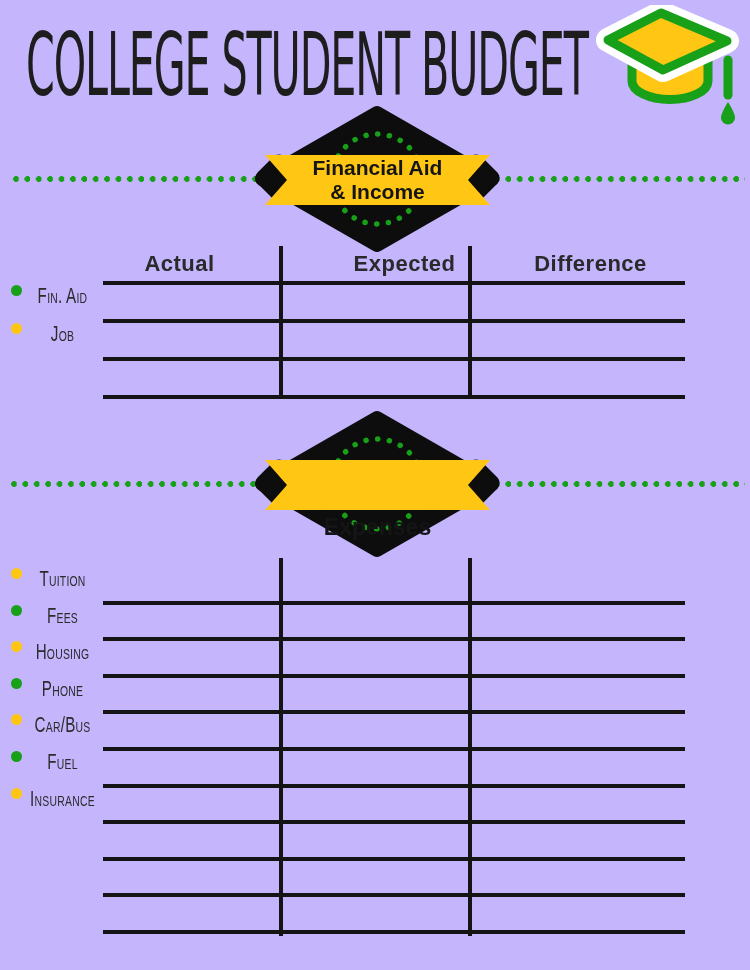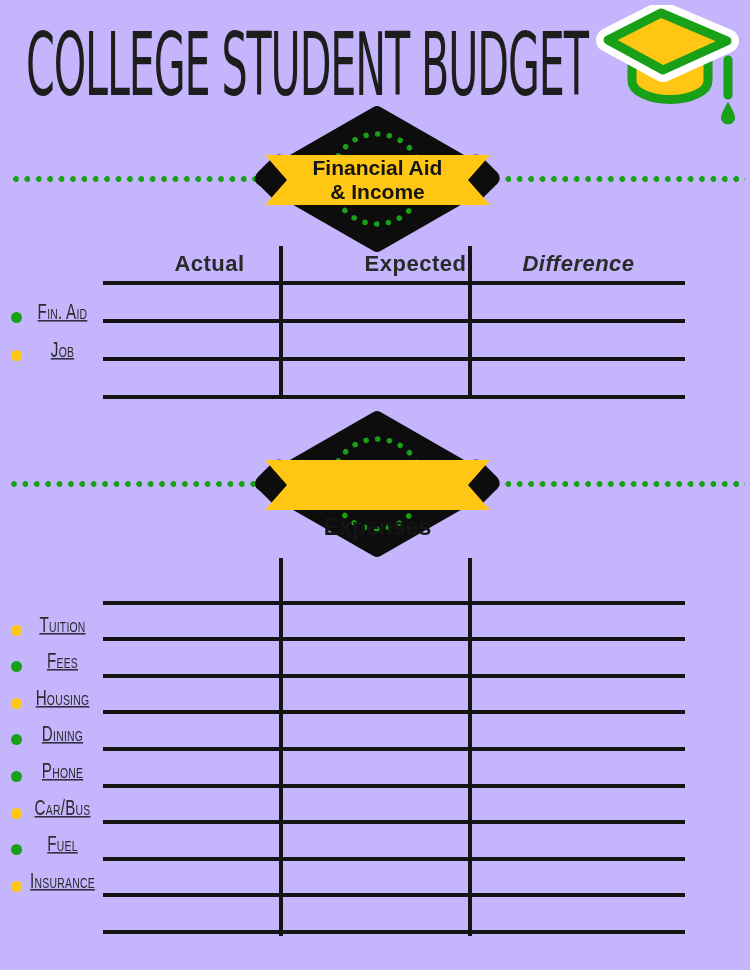--- a/index.html
+++ b/index.html
@@ -37,29 +37,29 @@
   .grid.expenses .grid-row{height:32.6px;}
 
   .vline{position:absolute;width:4px;background:#141414;}
   .vl-i1{left:279px;top:246px;height:153px;}
   .vl-i2{left:468px;top:246px;height:153px;}
   .vl-e1{left:279px;top:558px;height:378px;}
   .vl-e2{left:468px;top:558px;height:378px;}
 
   .col-head{position:absolute;top:250px;height:28px;display:flex;align-items:center;
             justify-content:center;font-size:22px;font-weight:bold;letter-spacing:0.5px;color:#2a2a2a;}
-  .ch-1{left:121px;width:177px;}
-  .ch-2{left:278px;width:219px;padding-left:28px;}
-  .ch-3{left:472px;width:213px;font-style:italic;}
+  .ch-1{left:91px;width:177px;}
+  .ch-2{left:267px;width:219px;padding-left:28px;}
+  .ch-3{left:484px;width:213px;}
 
   
   .labels{position:absolute;left:4px;width:99px;}
   .labels.income{top:285px;}
-  .labels.expenses{top:568px;margin-top:31px;}
-  .label-item{display:flex;align-items:flex-end;text-decoration:underline;}
+  .labels.expenses{top:568px;}
+  .label-item{display:flex;align-items:flex-start;}
   .labels.income .label-item{height:38px;}
   .labels.expenses .label-item{height:36.6px;}
   .bullet{width:11px;height:11px;border-radius:50%;flex:0 0 11px;margin-left:7px;}
   .bullet[data-color="green"]{background:#18A018;}
   .bullet[data-color="yellow"]{background:#FFC613;}
   .label-text{flex:1;text-align:center;font-variant:small-caps;font-size:19px;
               color:#2b2b2b;letter-spacing:0.3px;white-space:nowrap;
               transform:scale(0.8,1.18);transform-origin:center center;}
 </style>
 </head>
@@ -157,24 +157,20 @@
     <div class="label-item">
       <span class="bullet" data-color="green"></span>
       <span class="label-text">Fees</span>
     </div>
     <div class="label-item">
       <span class="bullet" data-color="yellow"></span>
       <span class="label-text">Housing</span>
     </div>
     <div class="label-item">
       <span class="bullet" data-color="green"></span>
-      <span class="label-text">Dining</span>
-    </div>
-    <div class="label-item">
-      <span class="bullet" data-color="green"></span>
       <span class="label-text">Phone</span>
     </div>
     <div class="label-item">
       <span class="bullet" data-color="yellow"></span>
       <span class="label-text">Car/Bus</span>
     </div>
     <div class="label-item">
       <span class="bullet" data-color="green"></span>
       <span class="label-text">Fuel</span>
     </div>

